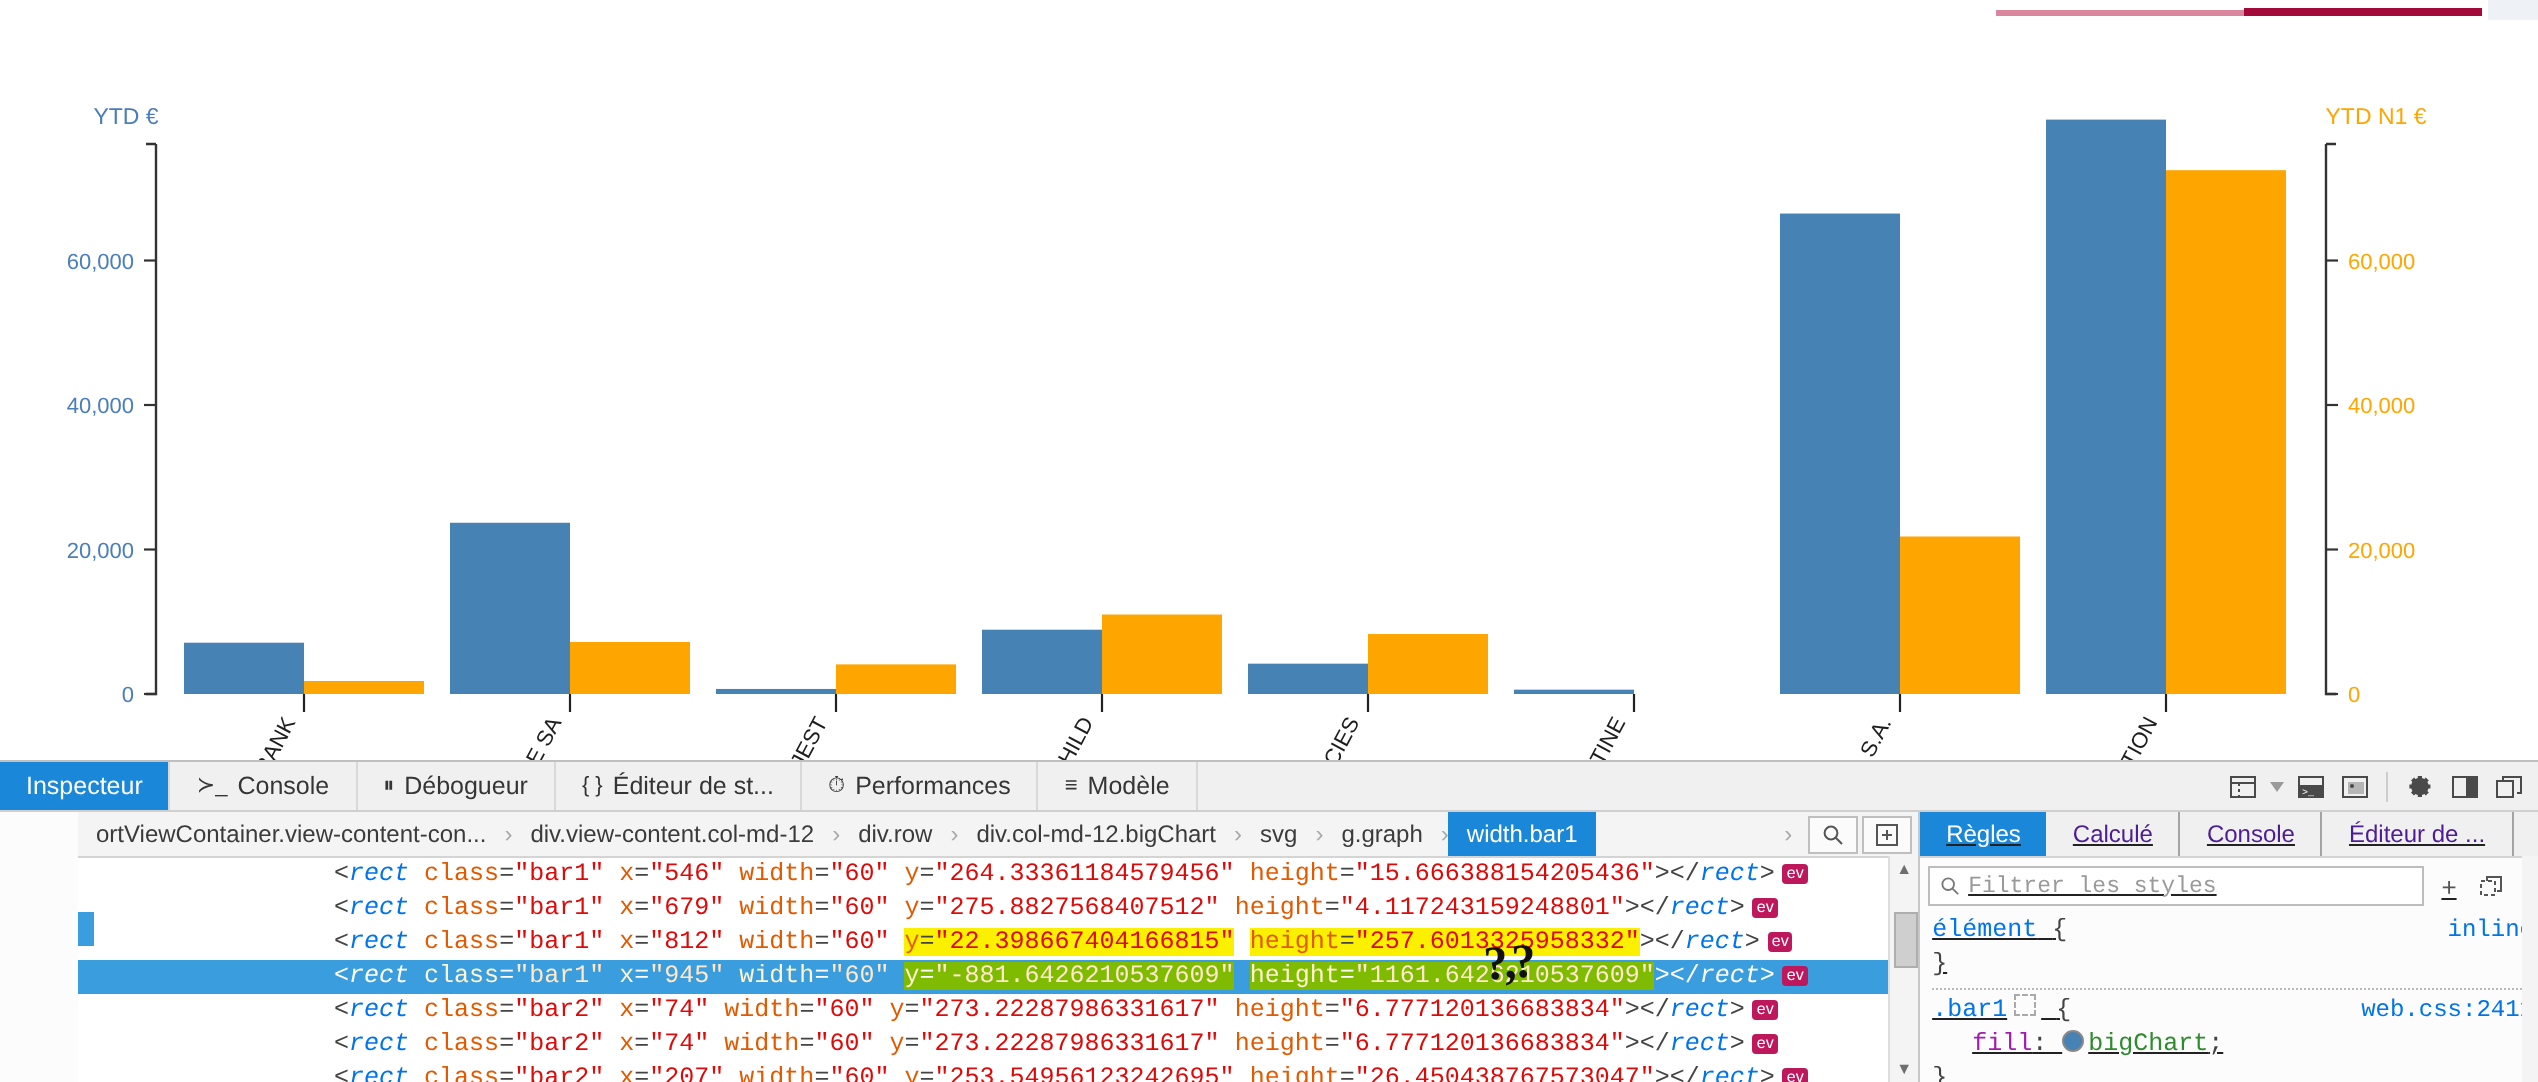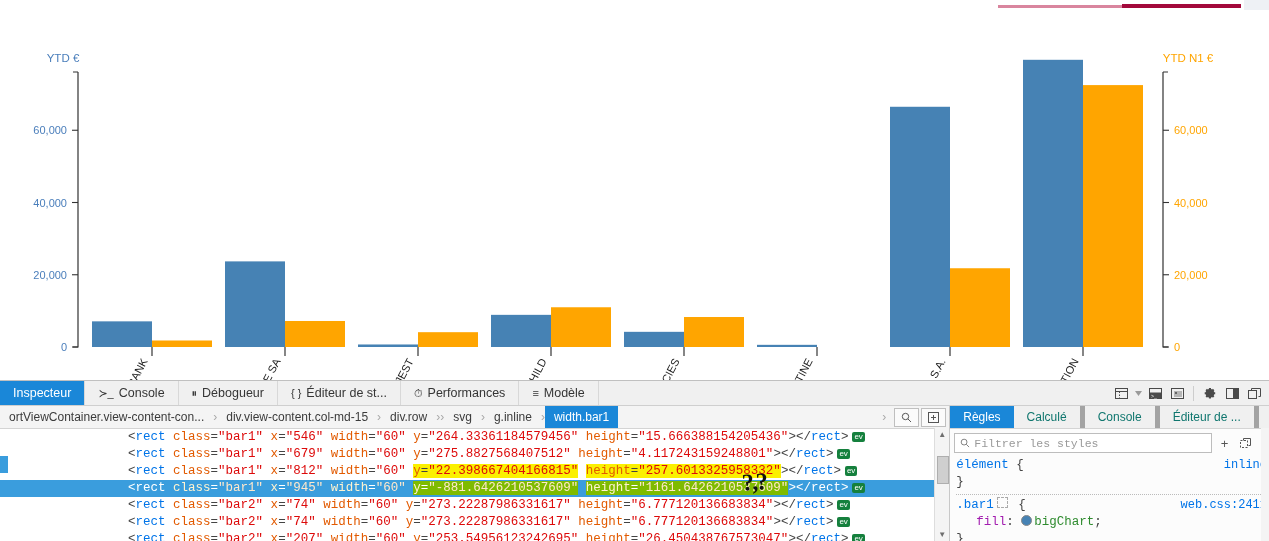--- a/index.html
+++ b/index.html
@@ -28,57 +28,57 @@
 
   #dt-toolbar{position:relative;height:24px;background:#f0f0f0;border-bottom:1px solid #cfcfcf;display:flex;align-items:stretch;}
   .dt-tab{display:flex;align-items:center;gap:5px;padding:0 13px;font-size:12.5px;color:#353535;
      border-right:1px solid #d8d8d8;cursor:default;white-space:nowrap;}
   .dt-tab.active{background:#1a87d8;color:#fff;}
   .dt-tab .tab-ico{font-size:11px;line-height:1;display:inline-block;}
   #dt-tool-right{margin-left:auto;display:flex;align-items:center;gap:0;padding-right:4px;}
   .tb-btn{width:22px;height:22px;display:flex;align-items:center;justify-content:center;color:#4a4a4a;cursor:default;}
   .tb-sep{width:1px;height:15px;background:#cdcdcd;margin:0 5px;}
 
-  #dt-body{position:relative;height:136px;display:flex;}
+  #dt-body{position:relative;height:136px;display:flex;margin-left:39px;}
   #dom-pane{position:relative;width:950px;height:136px;background:#fff;border-right:1px solid #c8c8c8;}
   #breadcrumb{height:22px;background:#f4f4f4;border-bottom:1px solid #d4d4d4;display:flex;align-items:center;
      font-size:12px;color:#3b3b3b;overflow:hidden;white-space:nowrap;}
   .crumb{padding:0 9px;height:22px;line-height:22px;cursor:default;}
   .crumb.active{background:#1a87d8;color:#fff;}
   .crumb-sep{color:#a9a9a9;font-size:12px;line-height:22px;}
   #crumb-tools{margin-left:auto;display:flex;align-items:center;gap:2px;padding-right:3px;}
   .crumb-btn{width:23px;height:17px;border:1px solid #bfbfbf;background:#fbfbfb;display:flex;align-items:center;
      justify-content:center;font-size:10px;color:#444;}
 
   #dom-tree{position:relative;height:113px;overflow:hidden;background:#fff;
      font-family:"Liberation Mono", monospace;font-size:12.5px;line-height:17.1px;white-space:pre;}
   .dom-row{position:relative;height:17px;padding-left:128px;color:#0074e8;}
   .dom-row.selected{background:#3a9ddd;}
-  .tok-tag{color:#0074e8;}
+  .tok-tag{color:#0074e8;font-style:italic;}
   .tok-attr{color:#e25a00;}
   .tok-val{color:#dd0a0a;}
   .tok-punc{color:#444;}
   .selected .tok-tag{color:#fff;}
   .selected .tok-attr{color:#fff3d0;}
   .selected .tok-val{color:#ffe8cc;}
   .selected .tok-punc{color:#fff;}
   .hl-yellow{background:#fbf000;color:#cc3300 !important;}
   .hl-green{background:#7fbb00;color:#1d1d1d !important;}
-  .ev-badge{display:inline-block;background:#15803d;color:#fff;font-size:8px;font-family:"Liberation Sans",sans-serif;
+  .ev-badge{display:inline-block;background:#be185d;color:#fff;font-size:8px;font-family:"Liberation Sans",sans-serif;
      border-radius:2px;padding:0 2px;line-height:10px;vertical-align:1px;margin-left:4px;}
 
   #dom-scroll-track{position:absolute;right:0;top:22px;width:14px;height:113px;background:#f4f4f4;border-left:1px solid #ddd;}
   .sb-arrow{height:13px;display:flex;align-items:center;justify-content:center;font-size:8px;color:#6e6e6e;}
   #dom-scroll-thumb{position:absolute;left:2px;top:28px;width:10px;height:26px;background:#cfcfcf;border:1px solid #aeaeae;}
   #sel-marker{position:absolute;left:0;top:50px;width:8px;height:17px;background:#3a9ddd;}
 
   
-  #rules-pane{position:relative;width:319px;height:136px;background:#fcfcfc;}
+  #rules-pane{position:relative;width:319px;height:136px;background:#fcfcfc;text-decoration:underline;}
   #rules-tabs{height:22px;background:#f0f0f0;border-bottom:1px solid #d4d4d4;display:flex;align-items:stretch;font-size:12px;}
-  .rtab{display:flex;align-items:center;padding:0 13px;color:#0f766e;border-right:5px solid #a3a3a3;white-space:nowrap;}
+  .rtab{display:flex;align-items:center;padding:0 13px;color:#4c1d95;border-right:1px solid #a3a3a3;white-space:nowrap;}
   .rtab.active{background:#1a87d8;color:#fff;border-right:none;}
   #rules-filter-row{display:flex;align-items:center;height:24px;padding:2px 15px 0 4px;gap:4px;}
   #rules-filter{flex:1;height:18px;border:1px solid #bdbdbd;background:#fff;display:flex;align-items:center;
      gap:4px;padding:0 5px;font-family:"Liberation Mono",monospace;font-size:11.5px;color:#9a9a9a;}
   .rf-btn{width:17px;height:18px;display:flex;align-items:center;justify-content:center;color:#555;font-size:13px;}
   #rules-content{padding:2px 0 0 6px;font-family:"Liberation Mono",monospace;font-size:12.5px;line-height:17px;color:#222;}
   .rule-block{position:relative;padding-right:4px;}
   .rule-sel{color:#0074e8;}
   .rule-src{position:absolute;right:2px;top:0;color:#0074e8;font-size:12px;}
   .rule-prop{color:#a21caf;padding-left:20px;}
@@ -242,28 +242,29 @@
     </div>
   </div>
 
   <div id="dt-body">
 
     <div id="dom-pane">
       <div id="breadcrumb">
         <div id="crumb-list" style="display:flex;align-items:center;">
             <div class="crumb">ortViewContainer.view-content-con...</div>
             <span class="crumb-sep">›</span>
-            <div class="crumb">div.view-content.col-md-15</div>
+            <div class="crumb">div.view-content.col-md-12</div>
             <span class="crumb-sep">›</span>
             <div class="crumb">div.row</div>
             <span class="crumb-sep">›</span>
+            <div class="crumb">div.col-md-12.bigChart</div>
             <span class="crumb-sep">›</span>
             <div class="crumb">svg</div>
             <span class="crumb-sep">›</span>
-            <div class="crumb">g.inline</div>
+            <div class="crumb">g.graph</div>
             <span class="crumb-sep">›</span>
             <div class="crumb active">width.bar1</div>
           </div>
         <div id="crumb-tools">
           <div class="crumb-sep" style="padding:0 6px;">›</div>
           <div class="crumb-btn">
             <svg width="11" height="11" viewBox="0 0 11 11">
                 <circle cx="4.5" cy="4.5" r="3.2" fill="none" stroke="#555"></circle>
                 <line x1="6.9" y1="6.9" x2="10" y2="10" stroke="#555"></line>
               </svg>

